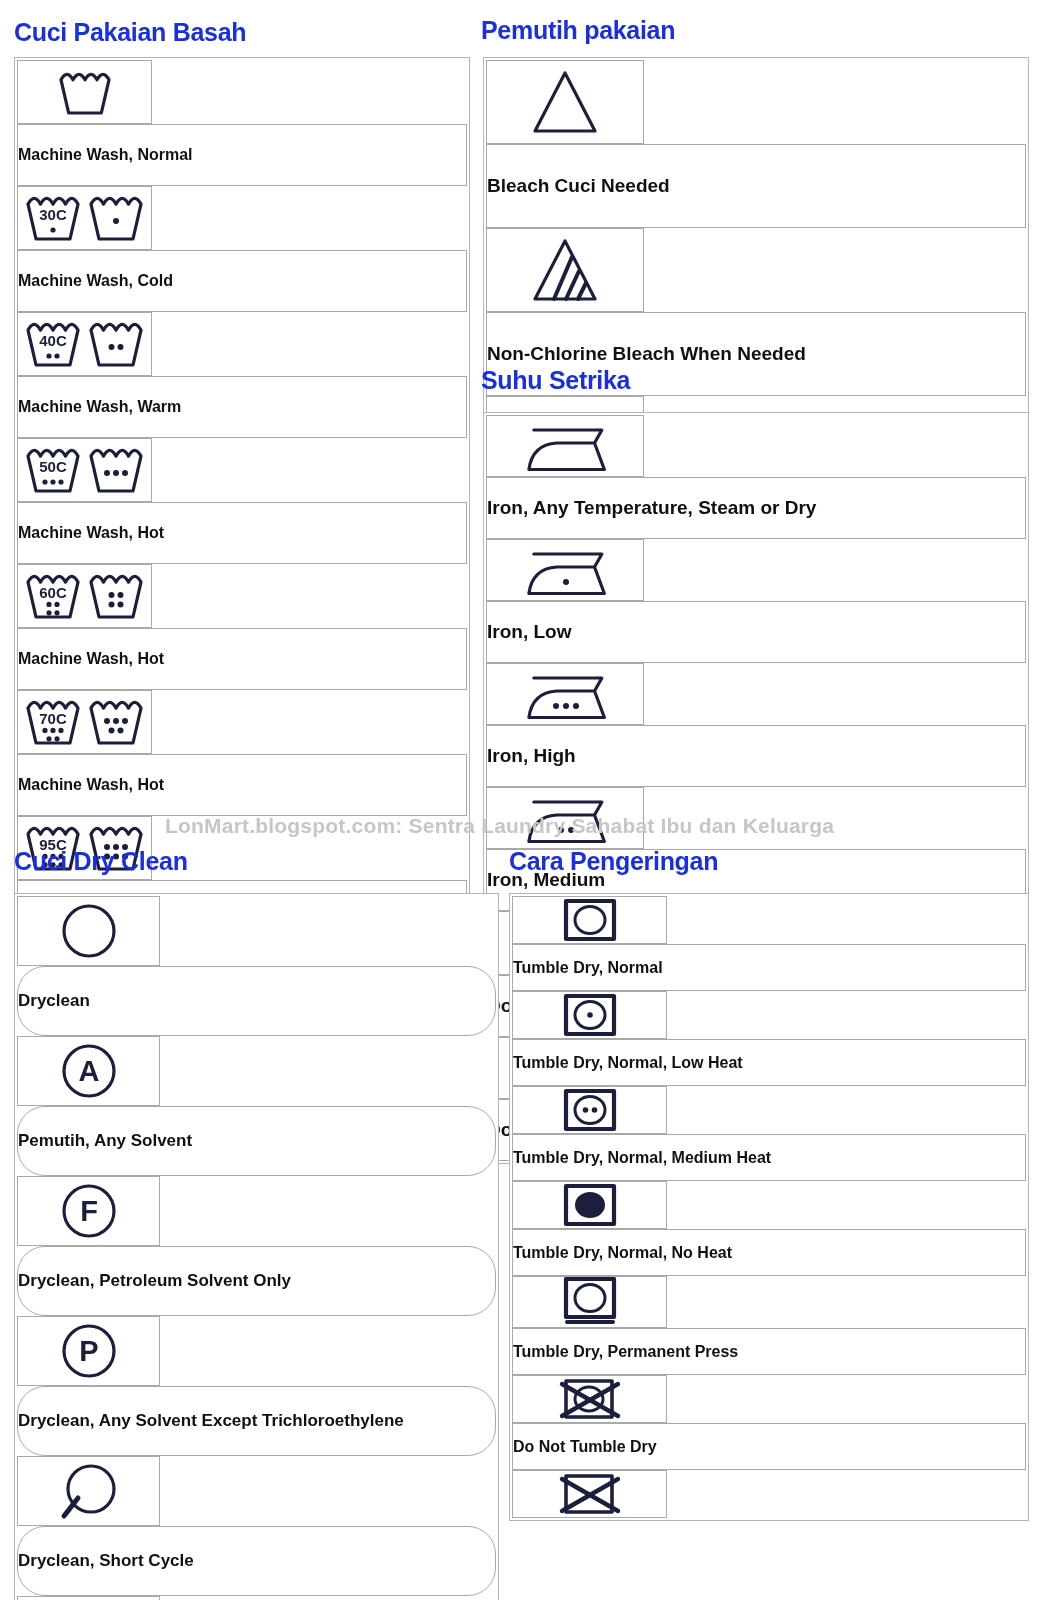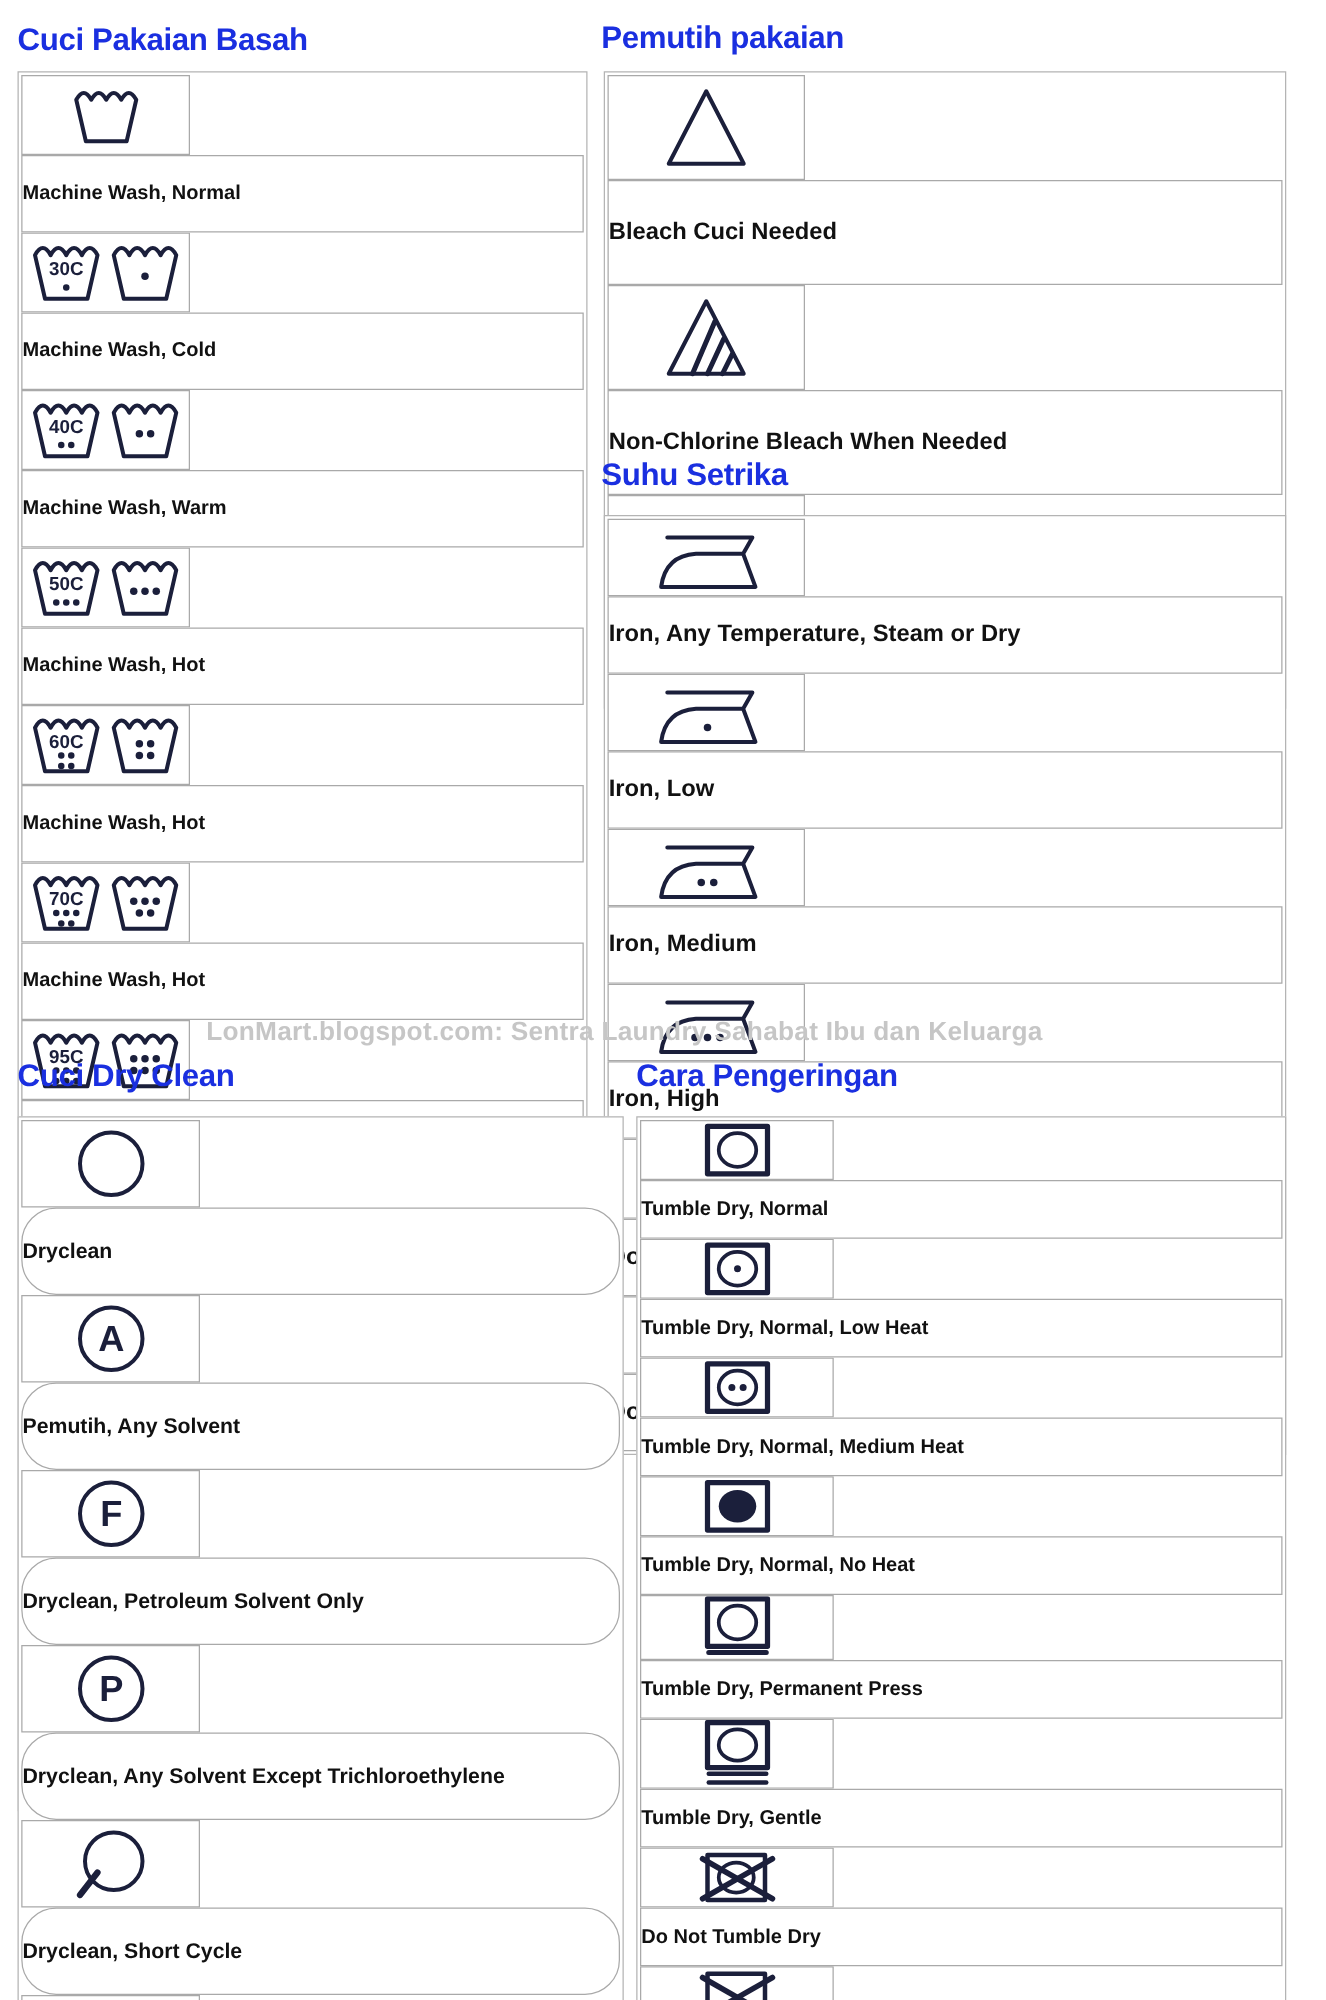--- a/index.html
+++ b/index.html
@@ -285,36 +285,36 @@
             <path d="M15.84,12 L83.89999999999999,12 L76.52,25 L86.36,51.5 L10.92,51.5 Q14.200000000000001,26.5 38.800000000000004,25 L76.52,25"></path>
             <circle cx="48" cy="40" r="3" fill="#1b1f3b" stroke="none"></circle>
           </svg>
         </div>
         <div class="cell-txt fs19" style="min-height:62px;">Iron, Low</div>
       </div>
       <div class="row">
         <div class="cell-sym" style="width:158px;min-height:62px;">
           <svg width="94" height="56" viewBox="0 0 94 56" fill="none" stroke="#1b1f3b" stroke-width="3.2" stroke-linecap="round" stroke-linejoin="round">
             <path d="M15.84,12 L83.89999999999999,12 L76.52,25 L86.36,51.5 L10.92,51.5 Q14.200000000000001,26.5 38.800000000000004,25 L76.52,25"></path>
-            <circle cx="43" cy="40" r="3" fill="#1b1f3b" stroke="none"></circle>
-            <circle cx="53" cy="40" r="3" fill="#1b1f3b" stroke="none"></circle>
-          </svg>
-        </div>
-        <div class="cell-txt fs19" style="min-height:62px;">Iron, Medium</div>
-      </div>
-      <div class="row">
-        <div class="cell-sym" style="width:158px;min-height:62px;">
-          <svg width="94" height="56" viewBox="0 0 94 56" fill="none" stroke="#1b1f3b" stroke-width="3.2" stroke-linecap="round" stroke-linejoin="round">
-            <path d="M15.84,12 L83.89999999999999,12 L76.52,25 L86.36,51.5 L10.92,51.5 Q14.200000000000001,26.5 38.800000000000004,25 L76.52,25"></path>
             <circle cx="38" cy="40" r="3" fill="#1b1f3b" stroke="none"></circle>
             <circle cx="48" cy="40" r="3" fill="#1b1f3b" stroke="none"></circle>
             <circle cx="58" cy="40" r="3" fill="#1b1f3b" stroke="none"></circle>
           </svg>
         </div>
         <div class="cell-txt fs19" style="min-height:62px;">Iron, High</div>
+      </div>
+      <div class="row">
+        <div class="cell-sym" style="width:158px;min-height:62px;">
+          <svg width="94" height="56" viewBox="0 0 94 56" fill="none" stroke="#1b1f3b" stroke-width="3.2" stroke-linecap="round" stroke-linejoin="round">
+            <path d="M15.84,12 L83.89999999999999,12 L76.52,25 L86.36,51.5 L10.92,51.5 Q14.200000000000001,26.5 38.800000000000004,25 L76.52,25"></path>
+            <circle cx="43" cy="40" r="3" fill="#1b1f3b" stroke="none"></circle>
+            <circle cx="53" cy="40" r="3" fill="#1b1f3b" stroke="none"></circle>
+          </svg>
+        </div>
+        <div class="cell-txt fs19" style="min-height:62px;">Iron, Medium</div>
       </div>
       <div class="row">
         <div class="cell-sym" style="width:158px;min-height:62px;">
           <svg width="94" height="62" viewBox="0 0 94 62" fill="none" stroke="#1b1f3b" stroke-width="3.2" stroke-linecap="round" stroke-linejoin="round">
             <path d="M18.88,8.719999999999999 L80.3,8.719999999999999 L73.64,19.64 L82.52,41.9 L14.44,41.9 Q17.4,20.900000000000002 39.6,19.64 L73.64,19.64"></path>
             <path d="M20,44 L78,44" stroke-width="3.6"></path>
             <path d="M34,46 L30,58 M49,46 L49,59 M64,46 L68,58" stroke-width="3.2"></path>
             <path d="M30,50 L70,54" stroke-width="3.4"></path>
             <path d="M30,54 L70,50" stroke-width="3.4"></path>
           </svg>
@@ -437,31 +437,20 @@
           <svg width="60" height="50" viewBox="0 0 60 50" fill="none" stroke="#1b1f3b" stroke-width="3.2" stroke-linecap="round" stroke-linejoin="round">
             <rect x="6" y="2" width="48" height="38" stroke-width="4.2"></rect>
             <ellipse cx="30" cy="21" rx="15" ry="13.5" stroke-width="3"></ellipse>
             <path d="M7,45 L53,45" stroke-width="4"></path>
           </svg>
         </div>
         <div class="cell-txt fs16" style="min-height:47px;">Tumble Dry, Permanent Press</div>
       </div>
       <div class="row">
         <div class="cell-sym" style="width:155px;min-height:47px;">
-          <svg width="60" height="54" viewBox="0 0 60 54" fill="none" stroke="#1b1f3b" stroke-width="3.2" stroke-linecap="round" stroke-linejoin="round">
-            <rect x="6" y="2" width="48" height="36" stroke-width="4.2"></rect>
-            <ellipse cx="30" cy="20" rx="15" ry="12.5" stroke-width="3"></ellipse>
-            <path d="M7,43 L53,43" stroke-width="3.6"></path>
-            <path d="M7,50 L53,50" stroke-width="3.6"></path>
-          </svg>
-        </div>
-        <div class="cell-txt fs16" style="min-height:47px;">Tumble Dry, Gentle</div>
-      </div>
-      <div class="row">
-        <div class="cell-sym" style="width:155px;min-height:47px;">
           <svg width="64" height="46" viewBox="0 0 64 46" fill="none" stroke="#1b1f3b" stroke-width="3.2" stroke-linecap="round" stroke-linejoin="round">
             <rect x="8" y="5" width="46" height="36" stroke-width="3.6"></rect>
             <ellipse cx="31" cy="23" rx="14" ry="12" stroke-width="3"></ellipse>
             <path d="M4,8 L60,40" stroke-width="4.4"></path>
             <path d="M60,8 L4,40" stroke-width="4.4"></path>
           </svg>
         </div>
         <div class="cell-txt fs16" style="min-height:47px;">Do Not Tumble Dry</div>
       </div>
       <div class="row">

